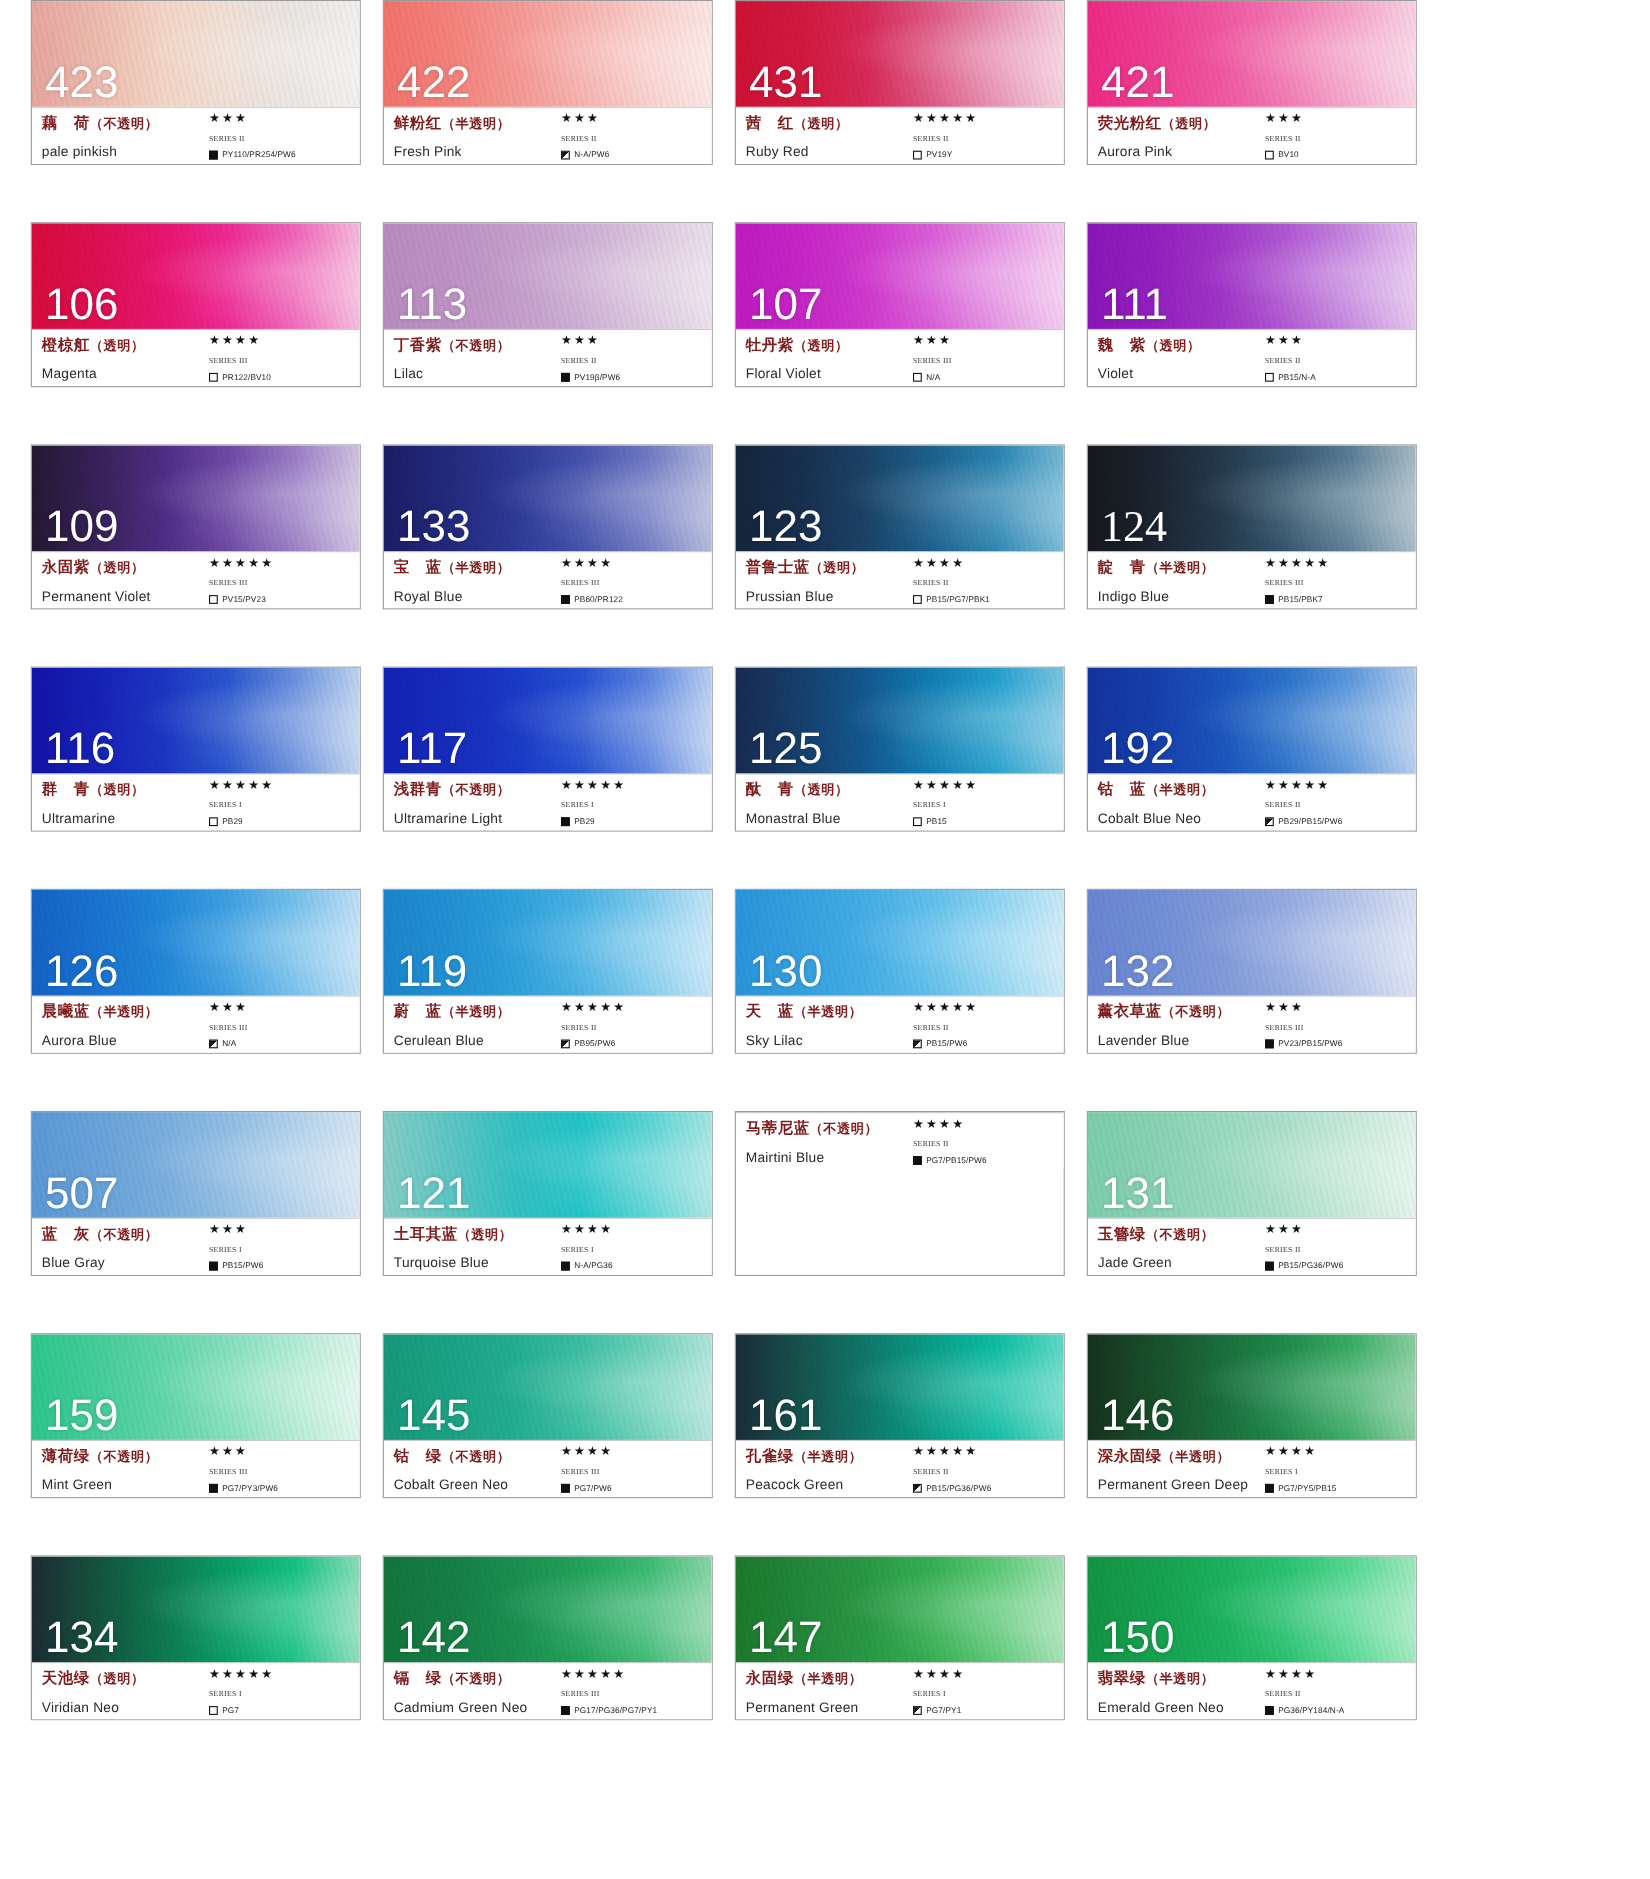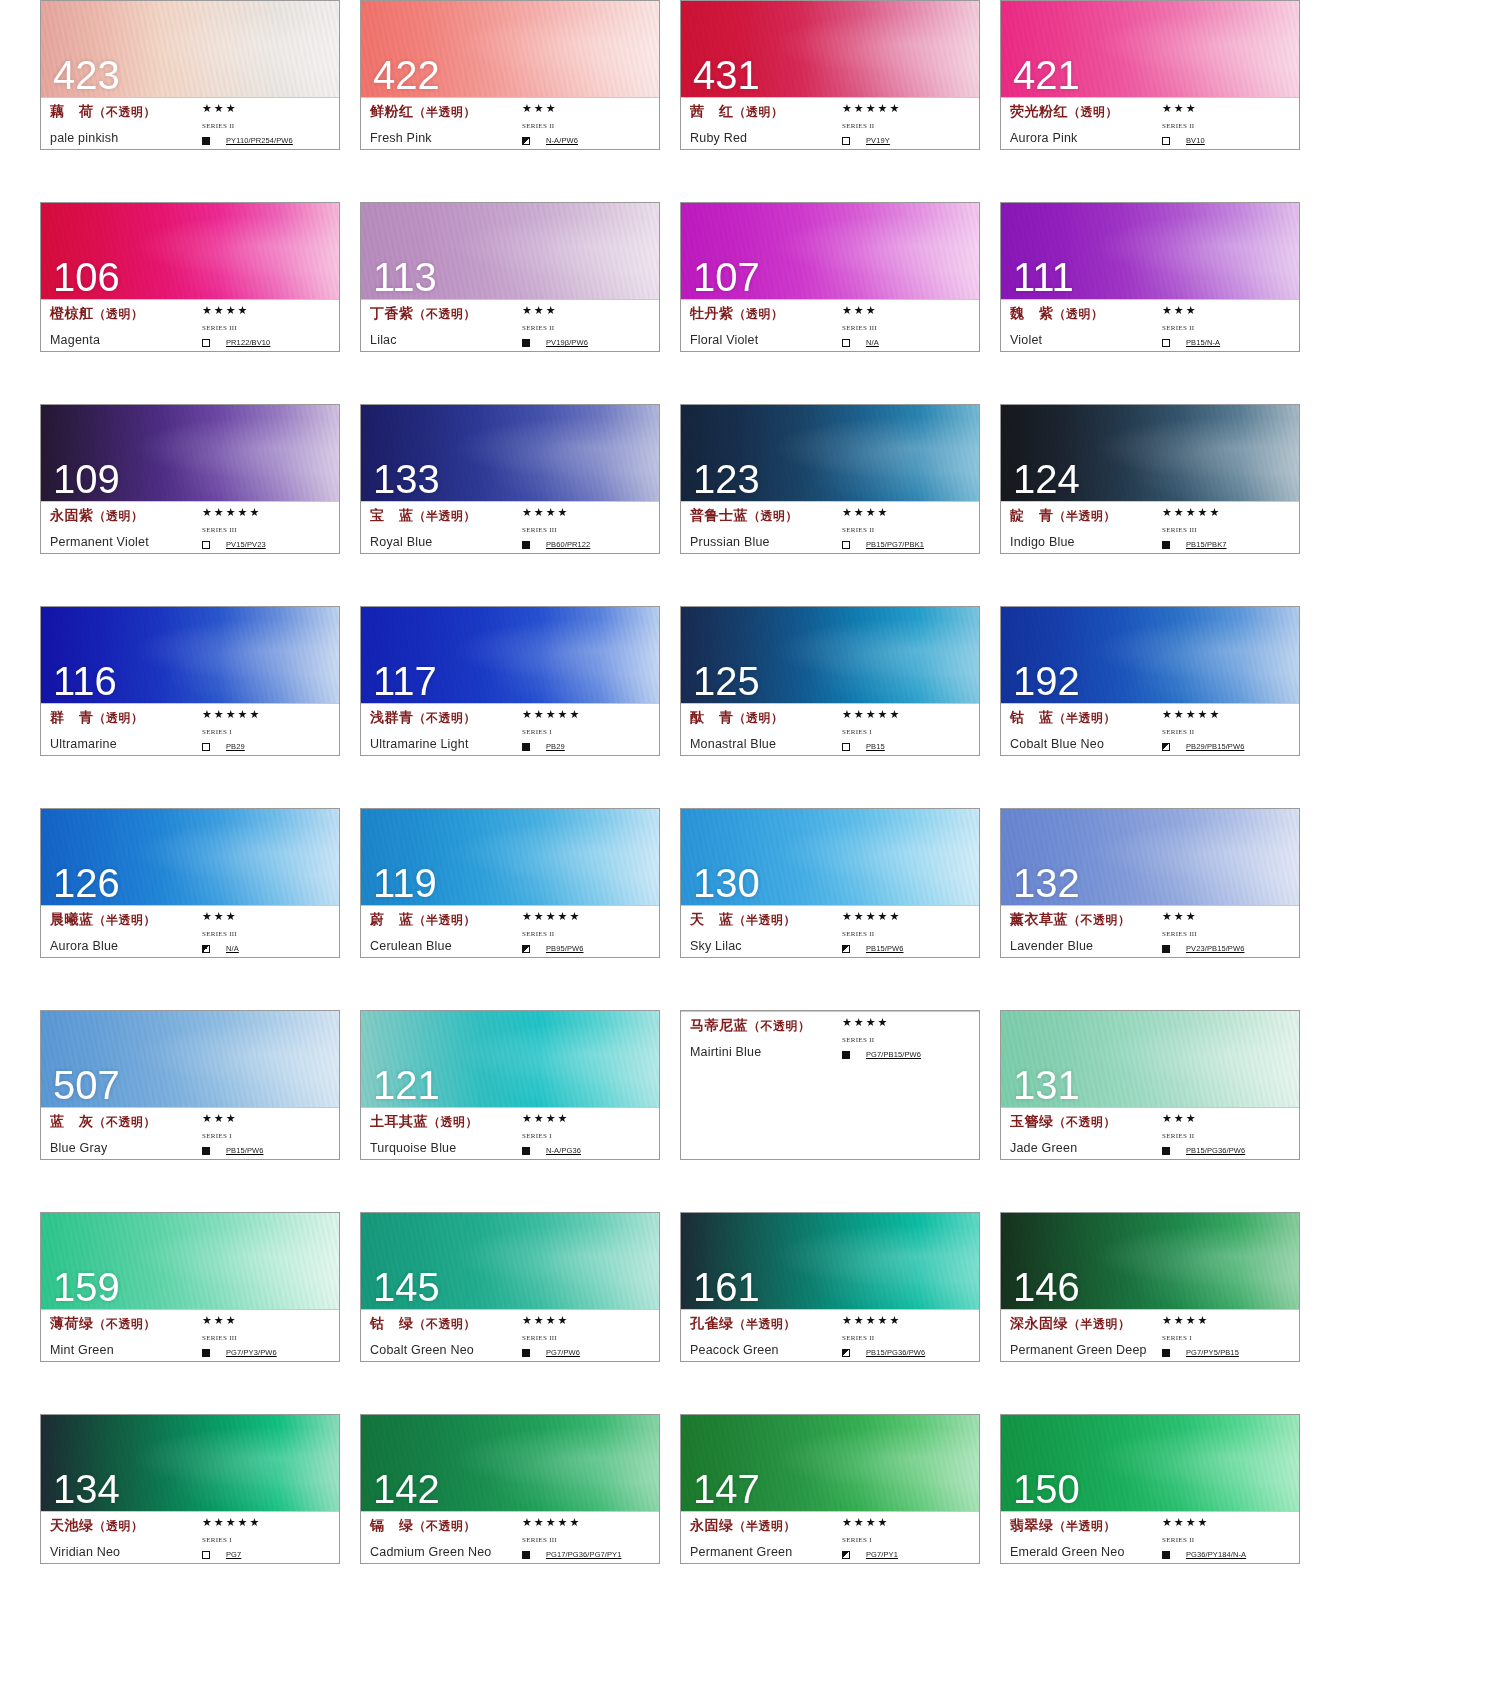--- a/index.html
+++ b/index.html
@@ -3,21 +3,21 @@
 <meta charset="utf-8">
 <style>
   * { box-sizing: border-box; margin: 0; padding: 0; }
   html, body {
     width: 1500px;
     background: #ffffff;
     font-family: "Liberation Sans", sans-serif;
   }
   #chart-grid {
     width: 1244px;
-    padding: 0 40px;
+    padding: 0 28px;
     display: grid;
     grid-template-columns: repeat(4, 300px);
     column-gap: 20px;
     row-gap: 52px;
     justify-content: start;
   }
   .swatch-card {
     width: 300px;
     border: 1px solid #9a9a9a;
     background: #fff;
@@ -104,23 +104,22 @@
     font-size: 7px;
     color: #333;
     letter-spacing: .3px;
     line-height: 1;
     font-family: "Liberation Serif", serif;
     margin-top: -1px;
   }
   .pigment-row {
     display: flex;
     align-items: center;
-    gap: 16px;
+    gap: 4px;
     line-height: 1;
-    text-decoration: underline;
   }
   .opacity-box {
     width: 8px;
     height: 8px;
     border: 1px solid #111;
     flex: 0 0 8px;
     position: relative;
   }
   .opacity-box.filled { background: #111; }
   .opacity-box.half {
@@ -362,21 +361,21 @@
           <div class="stars">★★★★</div>
           <div class="series">SERIES II</div>
           <div class="pigment-row">
             <span class="opacity-box"></span>
             <span class="pigment-code">PB15/PG7/PBK1</span>
           </div>
         </div>
       </div>
     </div>
     <div class="swatch-card">
-      <div class="swatch-wash" style="background: linear-gradient(90deg, rgb(22, 24, 28) 0%, rgb(27, 36, 48) 20%, rgb(36, 57, 76) 40%, rgb(53, 86, 110) 60%, rgb(91, 127, 150) 80%, rgb(168, 188, 200) 100%);">
+      <div class="swatch-wash" style="background: linear-gradient(90deg, rgb(22, 24, 28) 0%, rgb(27, 36, 48) 20%, rgb(36, 57, 76) 40%, rgb(53, 86, 110) 60%, rgb(91, 127, 150) 80%, rgb(168, 188, 200) 100%); font-family: Liberation Serif, serif;">
         <div class="wash-grain" style="background: repeating-linear-gradient(96deg, rgba(255, 255, 255, 0) 0px, rgba(255, 255, 255, 0) 3px, rgba(255, 255, 255, 0.28) 4px, rgba(255, 255, 255, 0) 7px), repeating-linear-gradient(78deg, rgba(0, 0, 0, 0) 0px, rgba(0, 0, 0, 0.08) 2px, rgba(0, 0, 0, 0) 5px);"></div>
         <div class="wash-grain2" style="background: radial-gradient(at 78% 45%, rgba(255, 255, 255, 0.55) 0%, rgba(255, 255, 255, 0) 42%), radial-gradient(at 92% 70%, rgba(255, 255, 255, 0.45) 0%, rgba(255, 255, 255, 0) 38%);"></div>
         <div class="swatch-number">124</div>
       </div>
       <div class="swatch-info">
         <div class="info-left">
           <div class="name-cn"><span>靛　青</span><span class="trans">（半透明）</span></div>
           <div class="name-en">Indigo Blue</div>
         </div>
         <div class="info-right">

